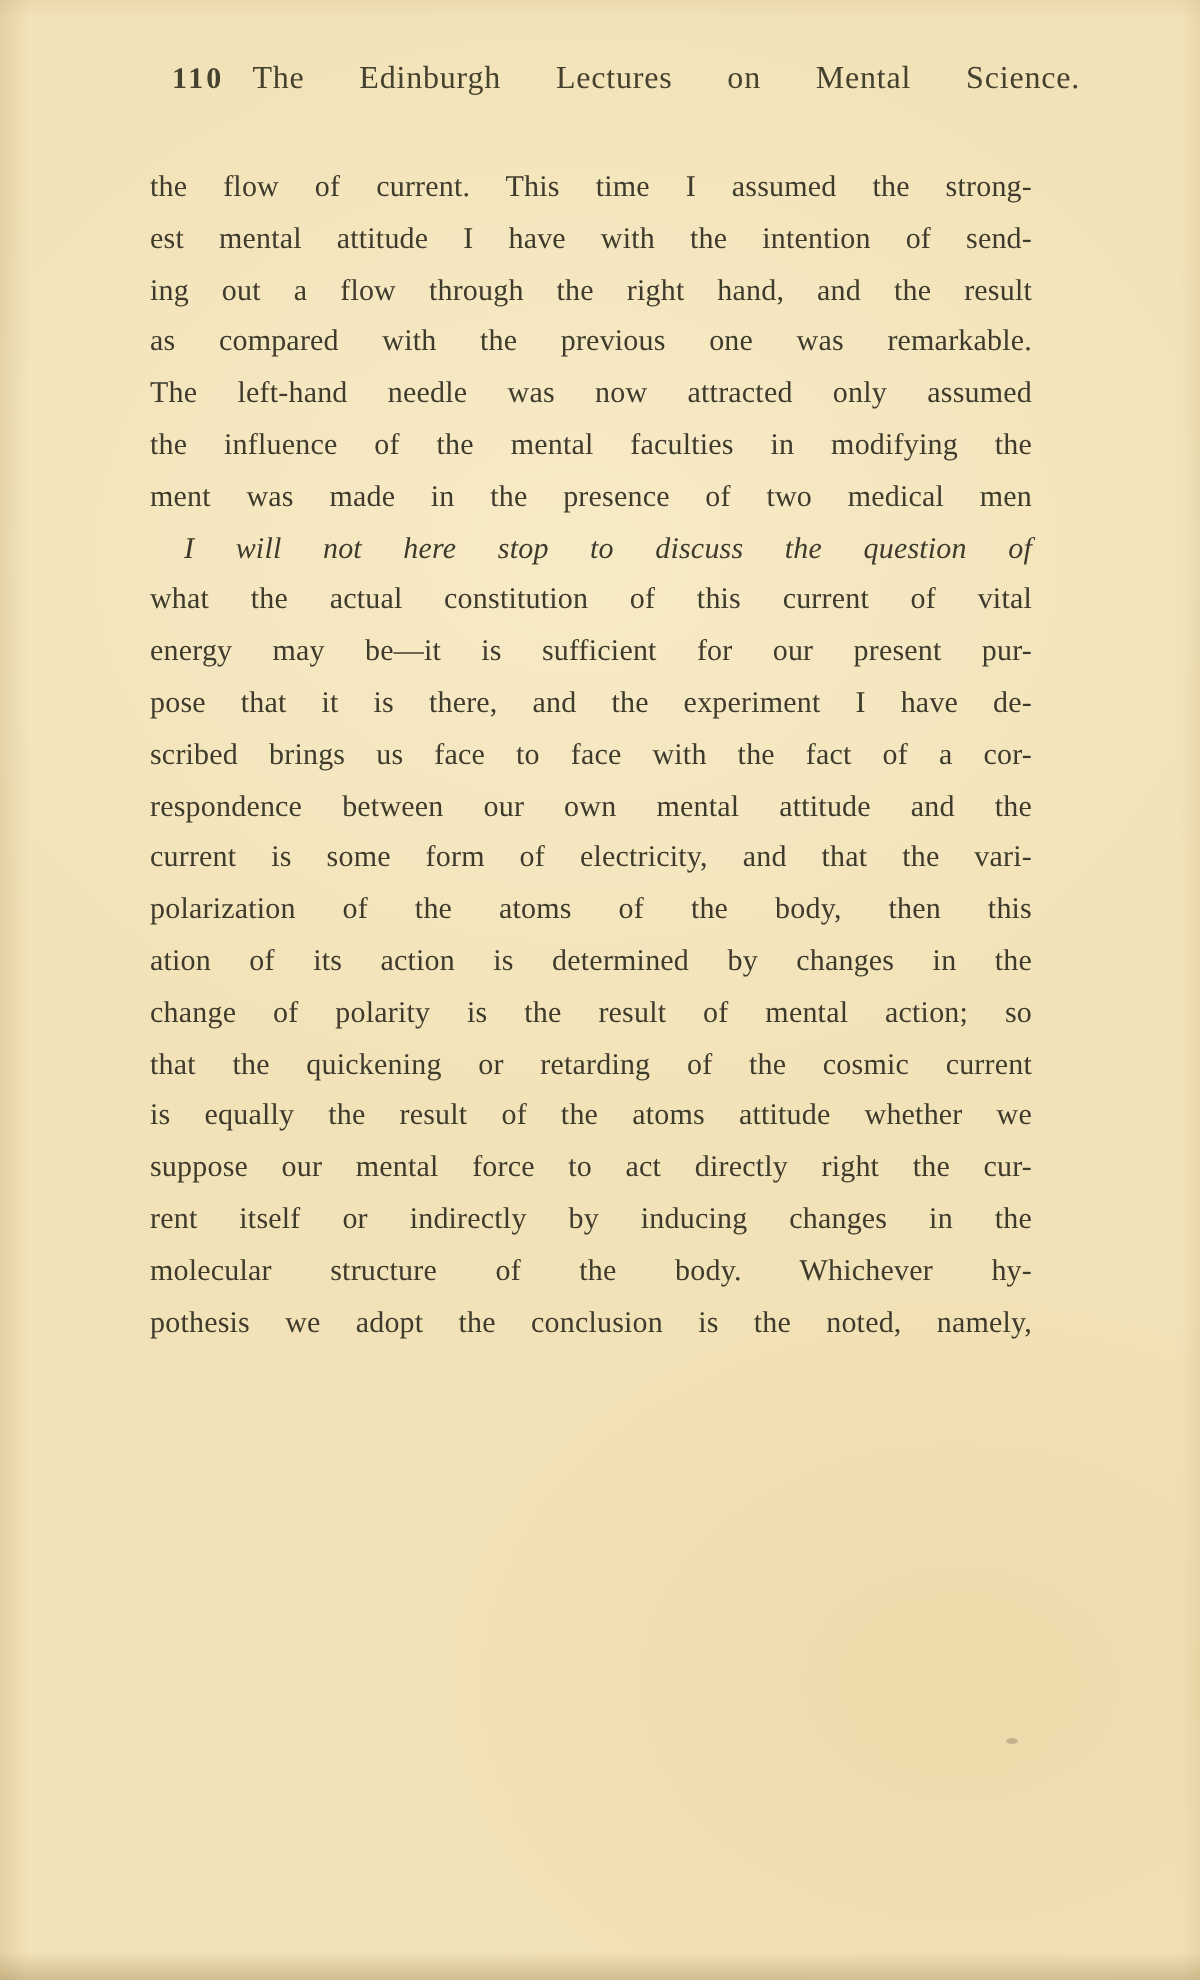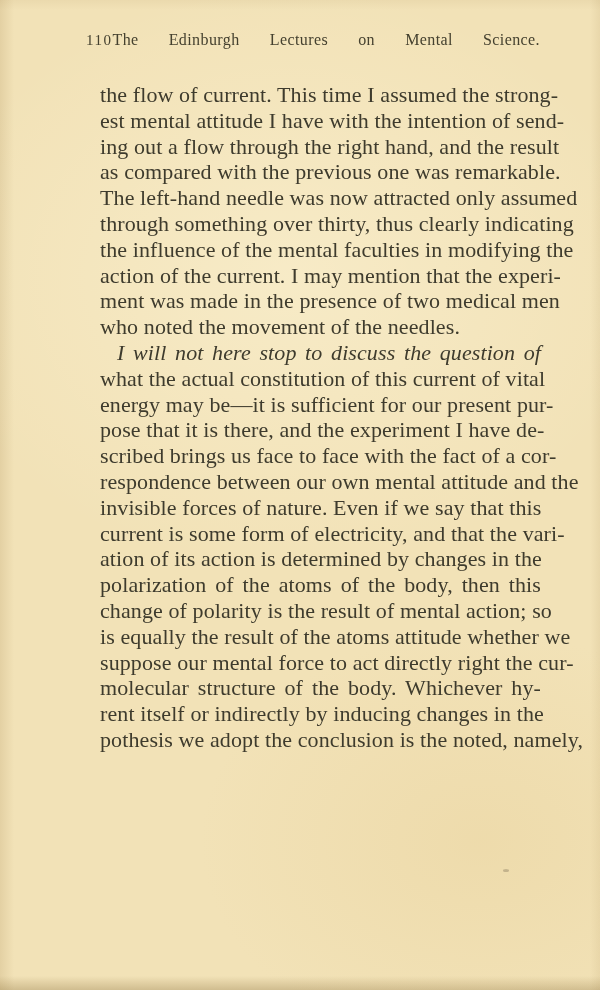--- a/index.html
+++ b/index.html
@@ -32,34 +32,36 @@
     left: 86px;
     width: 454px;
     display: flex;
     align-items: baseline;
     font-size: 16px;
     color: #45412f;
   }
   .page-number {
     font-size: 15px;
     letter-spacing: 1.5px;
+    margin-right: 14px;
     white-space: nowrap;
+    font-weight: bold;
   }
   .running-title {
     flex: 1;
     text-align: justify;
     text-align-last: justify;
     letter-spacing: 0.4px;
   }
   .page-body {
     position: absolute;
     top: 82px;
-    left: 100px;
+    left: 75px;
     width: 441px;
-    font-size: 22px;
+    font-size: 15px;
     letter-spacing: 0.1px;
   }
   .line {
     line-height: 25.8px;
     height: 25.8px;
     text-align: justify;
     text-align-last: justify;
     white-space: nowrap;
   }
   .line.short {
@@ -86,36 +88,33 @@
   <div class="page-header">
     <span class="page-number">110</span>
     <span class="running-title">The Edinburgh Lectures on Mental Science.</span>
   </div>
   <div class="page-body">
       <div class="line">the flow of current.  This time I assumed the strong-</div>
       <div class="line">est mental attitude I have with the intention of send-</div>
       <div class="line">ing out a flow through the right hand, and the result</div>
       <div class="line">as compared with the previous one was remarkable.</div>
       <div class="line">The left-hand needle was now attracted only assumed</div>
-      <div class="line">through something over thirty, thus clearly indicating</div>
       <div class="line">the influence of the mental faculties in modifying the</div>
-      <div class="line">action of the current.  I may mention that the experi-</div>
       <div class="line">ment was made in the presence of two medical men</div>
-      <div class="line short">who noted the movement of the needles.</div>
       <div class="line indent">I will not here stop to discuss the question of</div>
       <div class="line">what the actual constitution of this current of vital</div>
       <div class="line">energy may be—it is sufficient for our present pur-</div>
       <div class="line">pose that it is there, and the experiment I have de-</div>
       <div class="line">scribed brings us face to face with the fact of a cor-</div>
       <div class="line">respondence between our own mental attitude and the</div>
-      <div class="line">invisible forces of nature.  Even if we say that this</div>
       <div class="line">current is some form of electricity, and that the vari-</div>
+      <div class="line">polarization of the atoms of the body, then this</div>
       <div class="line">ation of its action is determined by changes in the</div>
-      <div class="line">polarization of the atoms of the body, then this</div>
       <div class="line">change of polarity is the result of mental action; so</div>
+      <div class="line">that the quickening or retarding of the cosmic current</div>
       <div class="line">is equally the result of the atoms attitude whether we</div>
       <div class="line">suppose our mental force to act directly right the cur-</div>
+      <div class="line">rent itself or indirectly by inducing changes in the</div>
       <div class="line">molecular structure of the body.  Whichever hy-</div>
-      <div class="line">rent itself or indirectly by inducing changes in the</div>
       <div class="line">pothesis we adopt the conclusion is the noted, namely,</div>
     </div>
   <div class="speck"></div>
 </div>
 
 </body></html>

